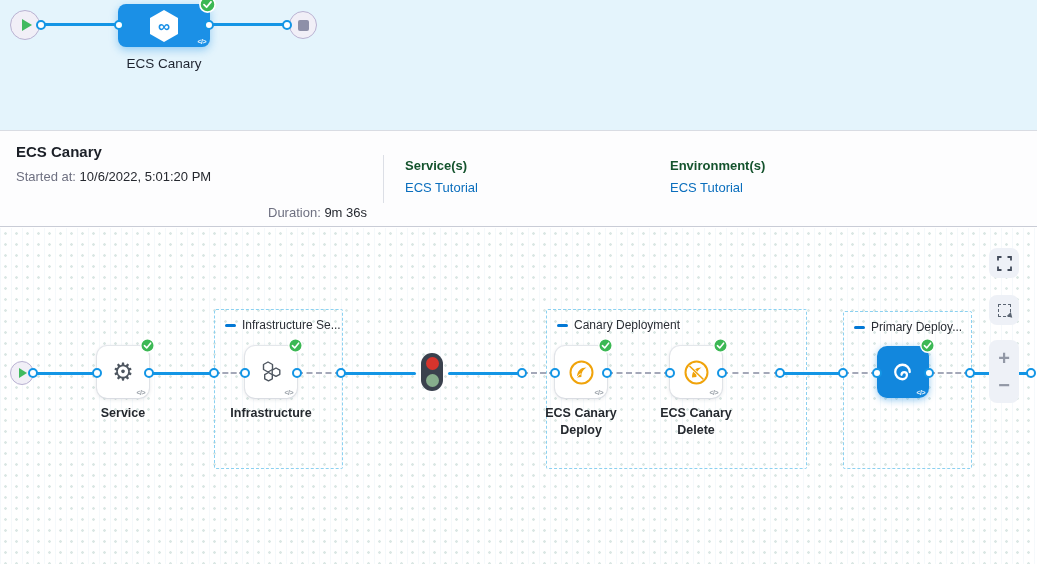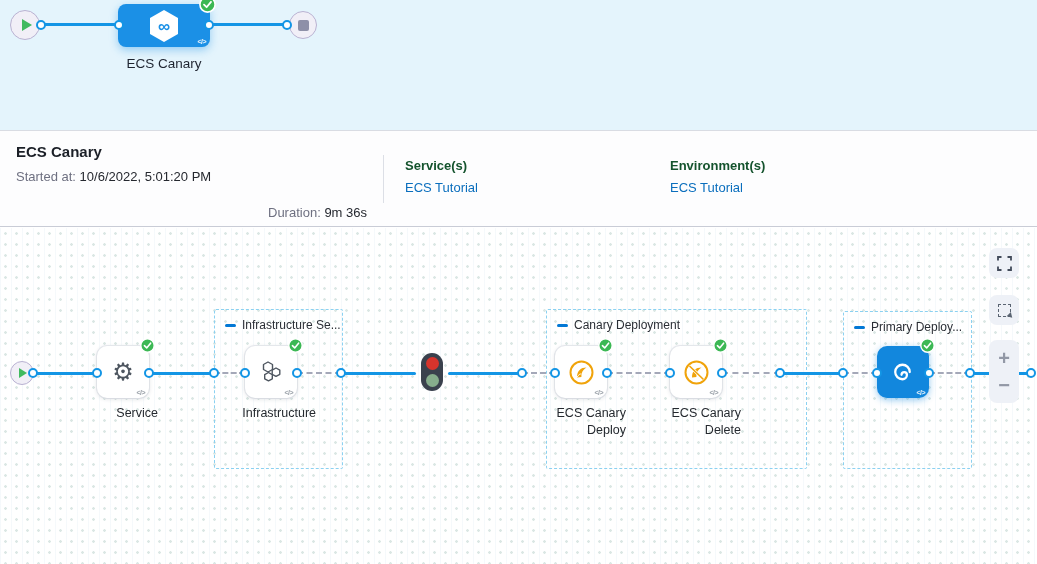--- a/index.html
+++ b/index.html
@@ -42,21 +42,21 @@
   
   .canvas { position:absolute; left:0; top:228px; width:1037px; height:368px; background-color:#fff;
             background-image:
               linear-gradient(to right, rgba(120,170,205,0.07) 1px, transparent 1px),
               radial-gradient(circle, #dbe7e4 1.2px, transparent 1.5px);
             background-size:11px 100%, 11px 11px; }
   .card { position:absolute; width:52px; height:52px; background:#fff; border-radius:10px;
           box-shadow:0 1px 4px rgba(40,50,70,.16), 0 0 0 1px #edeff3;
           display:flex; align-items:center; justify-content:center; z-index:3; cursor:pointer; }
   .card.blue { background:#1287dd; box-shadow:0 2px 7px rgba(18,135,221,.45); }
-  .nlabel { position:absolute; font-size:12.5px; color:#25292f; text-align:right; line-height:1.35; z-index:2; }
+  .nlabel { position:absolute; font-size:12.5px; color:#25292f; text-align:center; line-height:1.35; z-index:2;font-weight:bold; }
   .group { position:absolute; border:1px dashed #8bd1f1; border-radius:2px; z-index:0; }
   .ghead { position:absolute; top:8px; left:10px; display:flex; align-items:center; gap:6px;
            font-size:12px; color:#2a2e35; white-space:nowrap; }
   .gdash { width:11px; height:3px; border-radius:2px; background:#0278d5; flex:none; }
   .gear-glyph { font-family:"DejaVu Sans", sans-serif; font-size:24px; color:#4e5660; line-height:1; }
   .traffic { position:absolute; left:421px; top:125px; width:22px; height:38px; border-radius:11px;
              background:#3a414d; z-index:3; display:flex; flex-direction:column; align-items:center;
              justify-content:space-between; padding:4px 0; cursor:pointer; }
   .tl-red { width:13px; height:13px; border-radius:50%; background:#d7342c; }
   .tl-green { width:13px; height:13px; border-radius:50%; background:#86ad8c; }

